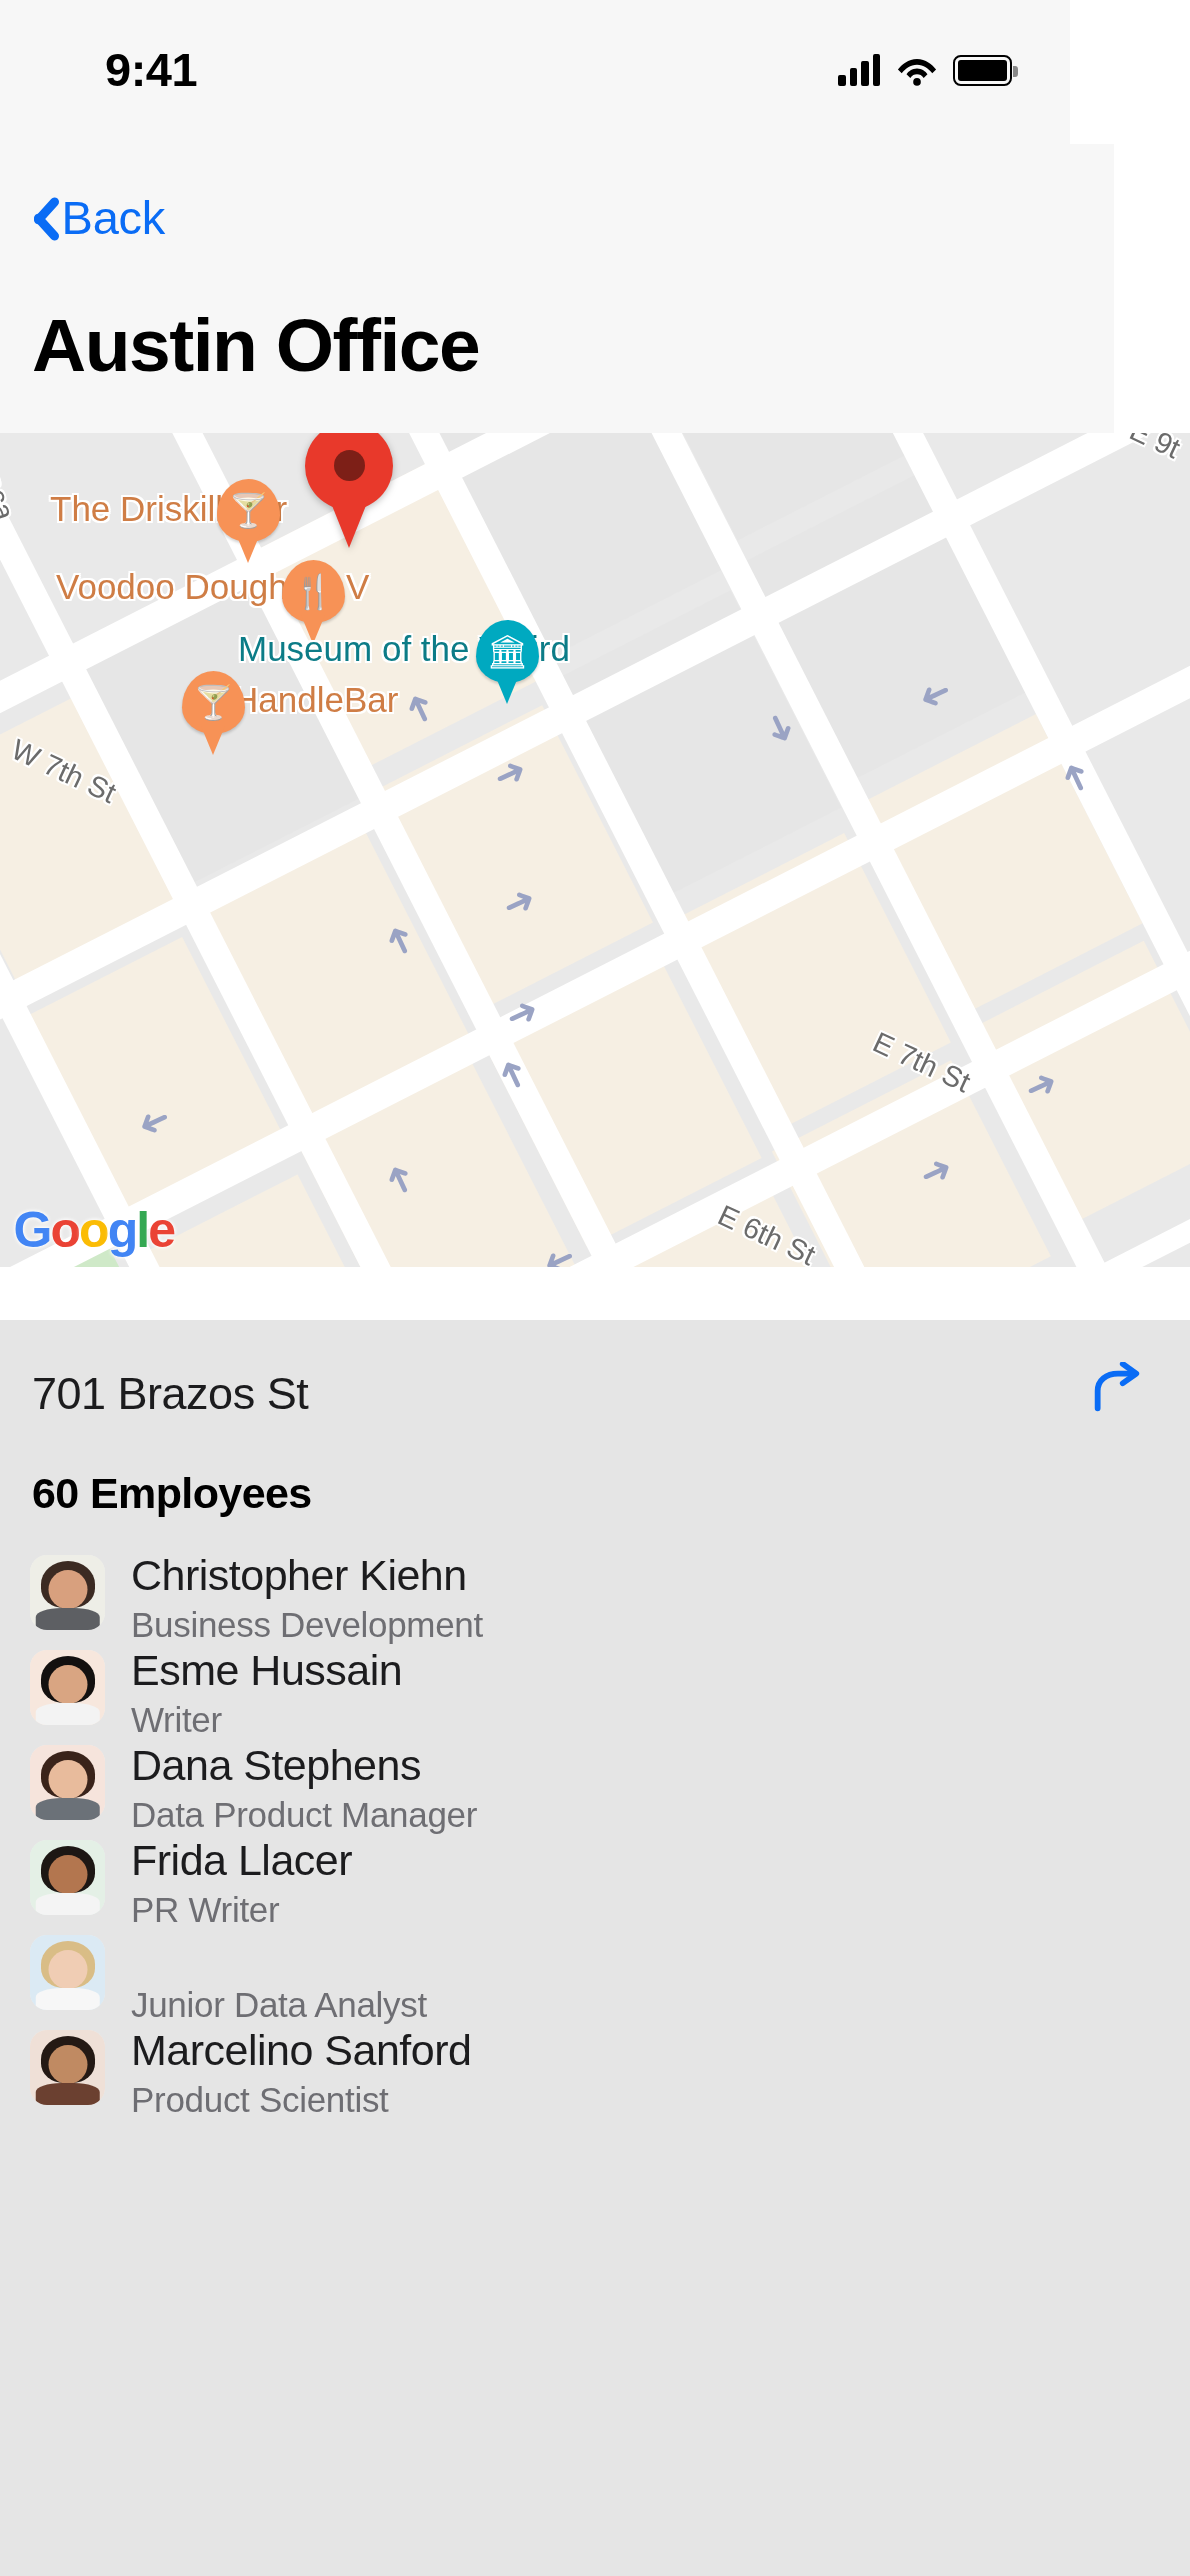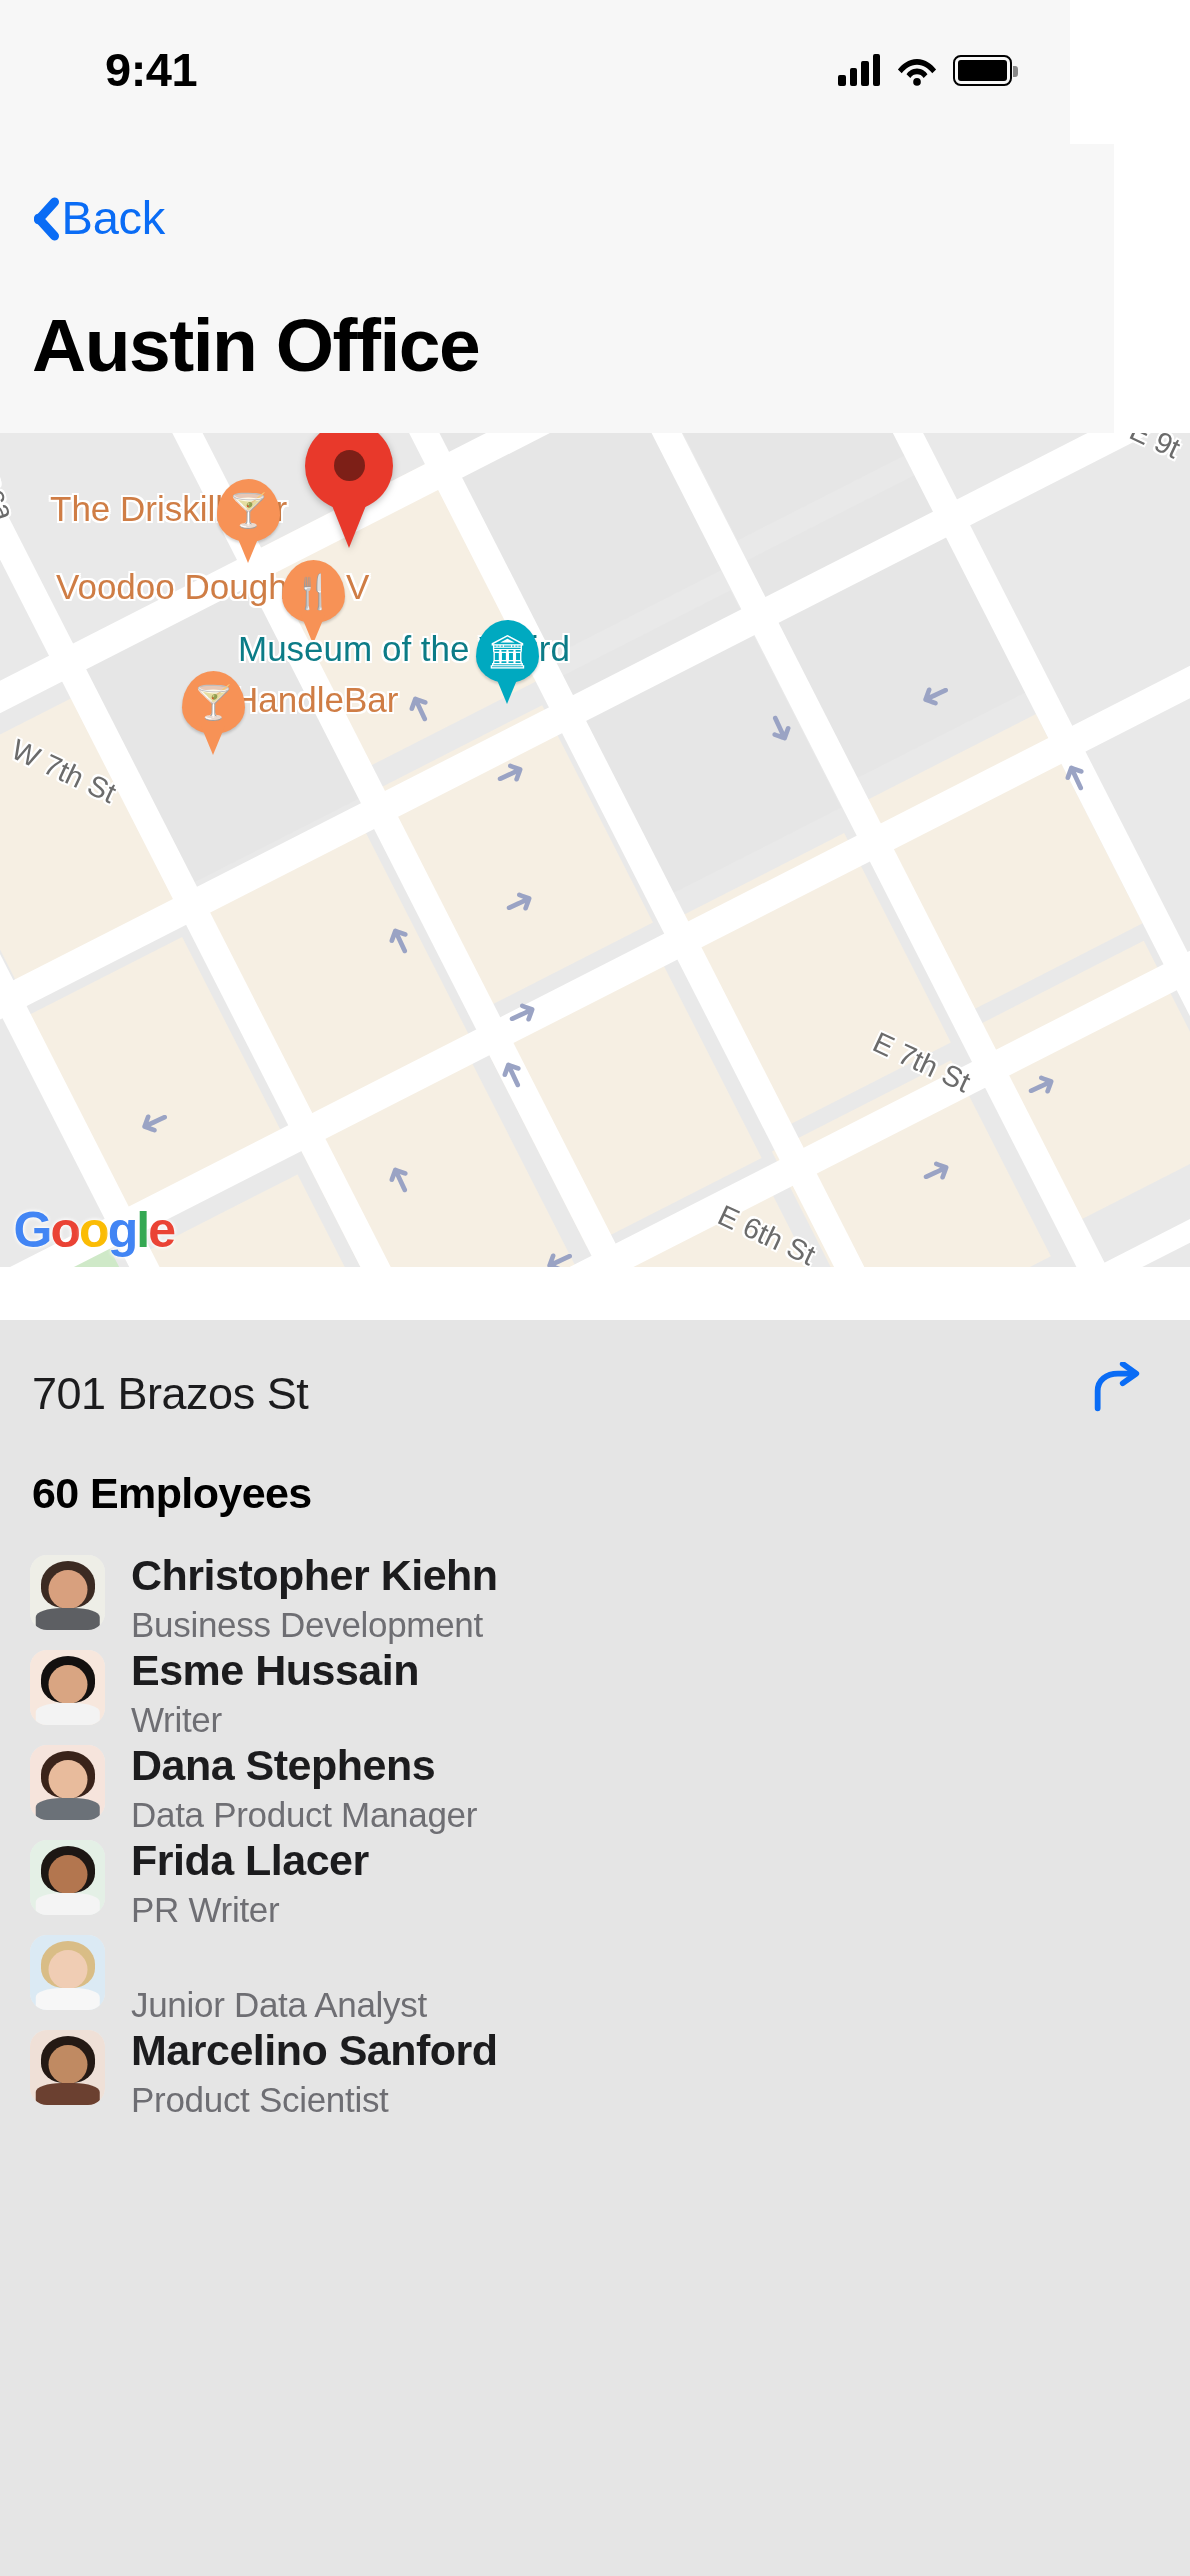--- a/index.html
+++ b/index.html
@@ -124,21 +124,21 @@
   .addr{ position:absolute; left:32px; top:9.6px; font-size:45px; color:#1c1c1e; letter-spacing:-0.5px; }
   .share-icon{ position:absolute; right:46px; top:3.8px; width:56px; height:56px; cursor:pointer; }
   .emp-count{ position:absolute; left:32px; top:149px; font-size:43px; font-weight:700; color:#000; letter-spacing:-0.6px; }
 
   .emp-list{ position:absolute; left:0; top:235px; width:1190px; }
   .emp-row{ position:relative; height:95px; margin-bottom:0; }
   .emp-avatar{
     position:absolute; left:30px; top:0; width:75px; height:75px; border-radius:17px;
     overflow:hidden; background:#eee;
   }
-  .emp-name{ position:absolute; left:131px; top:-3.8px; font-size:43px; color:#1c1c1e; letter-spacing:-0.5px;font-weight:bold; }
+  .emp-name{ position:absolute; left:131px; top:-3.8px; font-size:43px; color:#1c1c1e; letter-spacing:-0.5px; }
   .emp-role{ position:absolute; left:131px; top:50px; font-size:35px; color:#6e6e73; letter-spacing:-0.3px; }
 
   
   .face{ position:absolute; inset:0; }
   .face .bg{ position:absolute; inset:0; }
   .face .hair{ position:absolute; left:50%; top:8%; transform:translateX(-50%); width:72%; height:62%; border-radius:50% 50% 42% 42%; }
   .face .skin{ position:absolute; left:50%; top:20%; transform:translateX(-50%); width:52%; height:52%; border-radius:50%; background:#e0ac8b; }
   .face .body{ position:absolute; left:50%; bottom:0; transform:translateX(-50%); width:86%; height:30%; border-radius:40% 40% 0 0; }
 
   .home-indicator{

